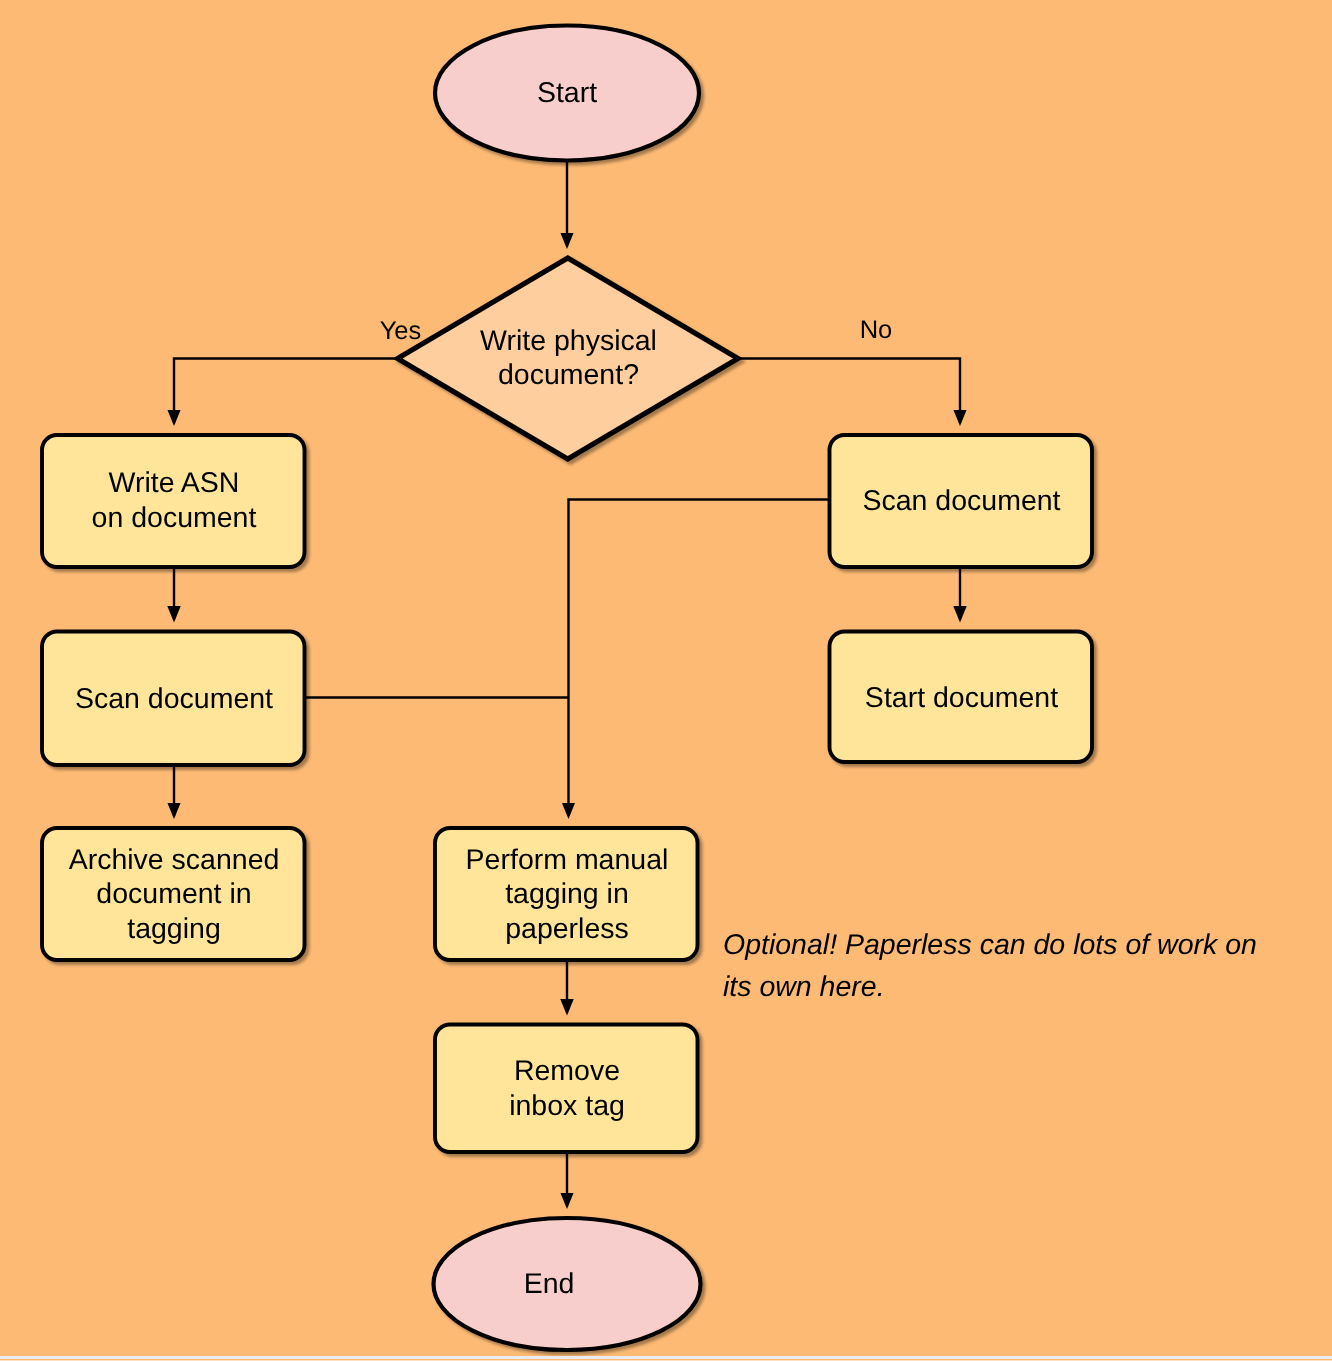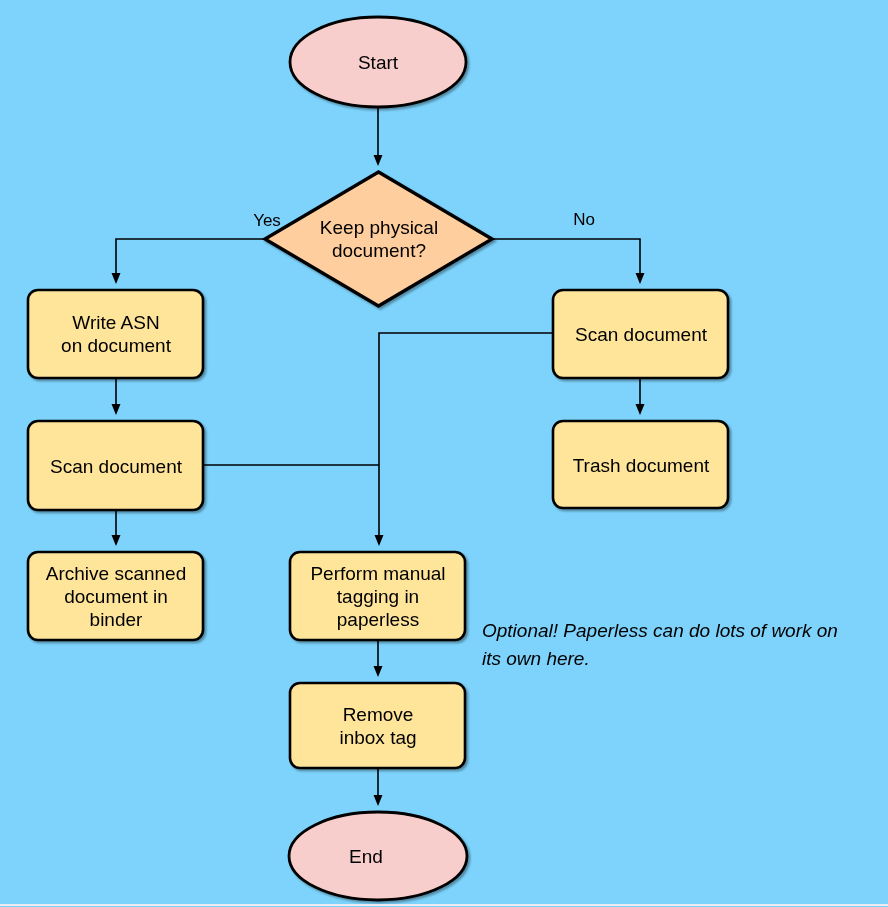--- a/index.html
+++ b/index.html
@@ -4,21 +4,21 @@
 <style>
   html, body {
     margin: 0;
     padding: 0;
     background: #ffffff;
   }
   #canvas {
     position: relative;
     width: 888px;
     height: 907px;
-    background: #7dd3fc;
+    background: #fdba74;
     overflow: hidden;
     font-family: "Liberation Sans", "DejaVu Sans", sans-serif;
   }
   #shapes-svg {
     position: absolute;
     left: 0;
     top: 0;
   }
   .shape {
     filter: drop-shadow(2px 2px 1px rgba(0,0,0,0.35));
@@ -101,35 +101,35 @@
       <rect class="shape" x="553" y="290" width="175" height="88" rx="10" fill="#ffe59a" stroke-width="2.6"></rect>
       <rect class="shape" x="553" y="421" width="175" height="87" rx="10" fill="#ffe59a" stroke-width="2.6"></rect>
       <rect class="shape" x="290" y="552" width="175" height="88" rx="10" fill="#ffe59a" stroke-width="2.6"></rect>
       <rect class="shape" x="290" y="683" width="175" height="85" rx="10" fill="#ffe59a" stroke-width="2.6"></rect>
       <ellipse class="shape" cx="378" cy="856" rx="89" ry="44" fill="#f8cecc" stroke-width="2.8"></ellipse>
     </g>
   </svg>
 
   <div class="label" style="left:378px; top:62px; width:160px; height:80px;">Start</div>
 
-  <div class="label" style="left:379px; top:239px; width:180px; height:100px;">Keep physical
+  <div class="label" style="left:379px; top:239px; width:180px; height:100px;">Write physical
 document?</div>
 
   <div class="label" style="left:116px; top:334px; width:170px; height:68px;">Write ASN
 on document</div>
 
   <div class="label" style="left:116px; top:466px; width:170px; height:84px;">Scan document</div>
 
   <div class="label" style="left:116px; top:596px; width:170px; height:84px;">Archive scanned
 document in
-binder</div>
+tagging</div>
 
   <div class="label" style="left:641px; top:334px; width:170px; height:84px;">Scan document</div>
 
-  <div class="label" style="left:641px; top:465px; width:170px; height:84px;">Trash document</div>
+  <div class="label" style="left:641px; top:465px; width:170px; height:84px;">Start document</div>
 
   <div class="label" style="left:378px; top:726px; width:170px; height:80px;">Remove
 inbox tag</div>
 
   <div class="label" style="left:378px; top:596px; width:170px; height:84px;">Perform manual
 tagging in
 paperless</div>
 
   <div class="label" style="left:366px; top:856px; width:160px; height:80px;">End</div>
 

